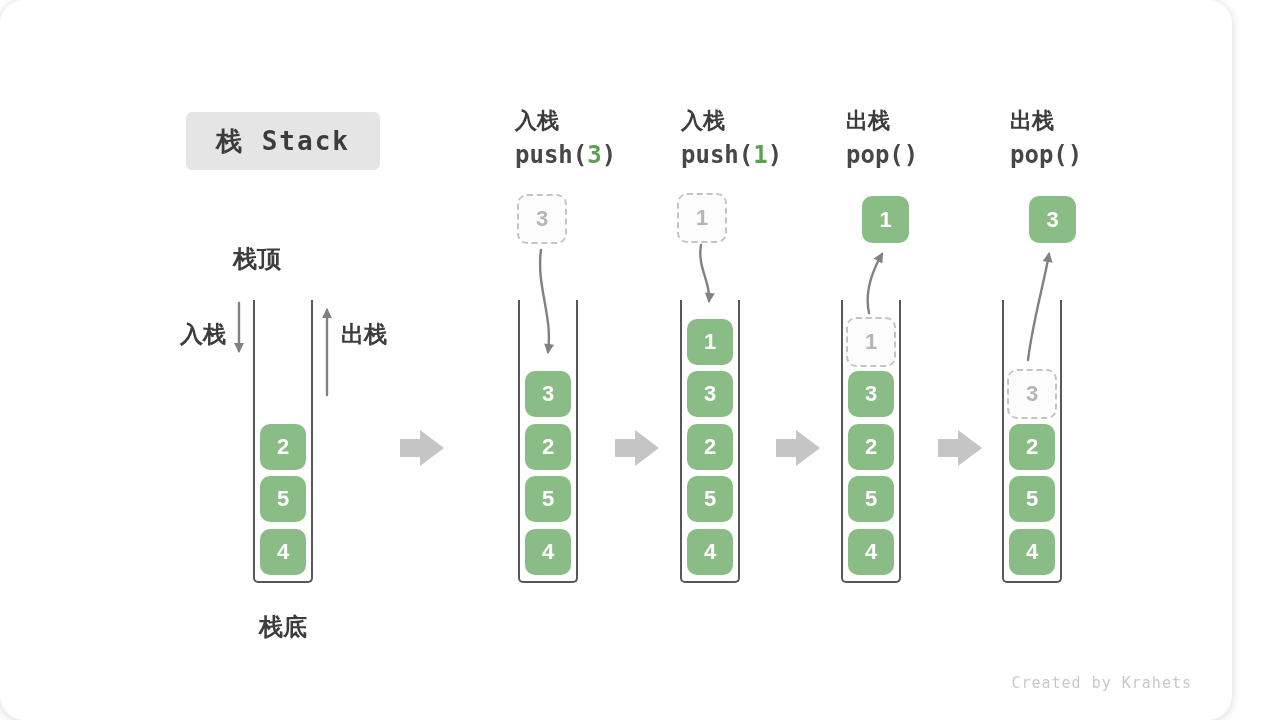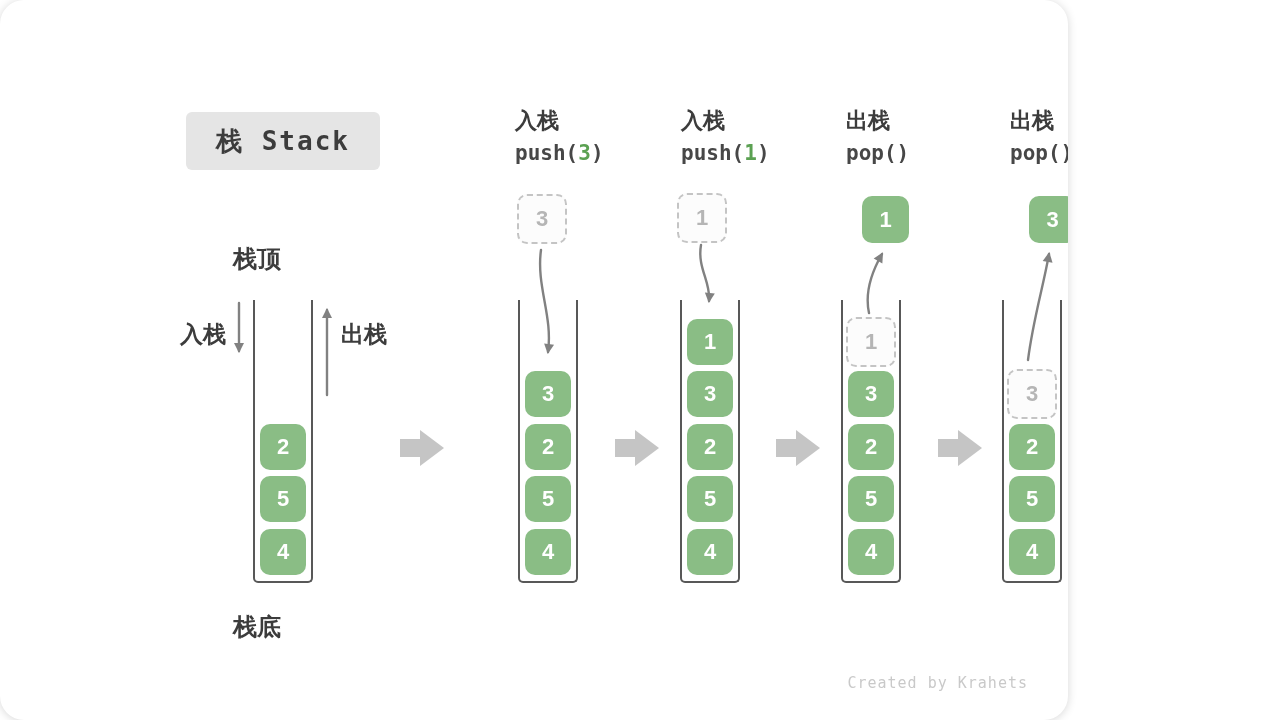--- a/index.html
+++ b/index.html
@@ -1,17 +1,17 @@
 <!DOCTYPE html>
 <html style="--green: #8abd85; --code-green: #5ba152; --label-dark: #3c3c3c; --code-gray: #474747; --wall: #585858; --dashed-border: #c4c4c4; --dashed-text: #b5b5b5; --badge-bg: #e5e5e5;"><head>
 <meta charset="utf-8">
 <style>
   html,body{margin:0;padding:0;background:#ffffff;}
   .canvas{
-    position:relative;width:1068px;height:720px;background:#ffffff;
+    position:relative;width:1232px;height:720px;background:#ffffff;
     border-radius:24px;box-shadow:0 1px 10px rgba(0,0,0,.16);
     overflow:hidden;
     font-family:"Liberation Sans","DejaVu Sans",sans-serif;
   }
   .title-badge{
     position:absolute;left:186px;top:112px;width:194px;height:58px;
     background:var(--badge-bg,#e5e5e5);border-radius:6px;
     color:var(--label-dark,#3c3c3c);font-size:26px;font-weight:bold;
     line-height:58px;text-align:center;letter-spacing:2px;
     font-family:"DejaVu Sans Mono","Liberation Sans",sans-serif;
@@ -45,39 +45,39 @@
   }
   .float-box.solid{background:var(--green,#8abd85);color:#ffffff;width:47px;height:47px;}
   .float-box.dashed{
     background:#fcfcfc;border:2px dashed var(--dashed-border,#c4c4c4);
     color:var(--dashed-text,#b5b5b5);width:50px;height:50px;
   }
   .op{position:absolute;top:106px;white-space:nowrap;}
   .op-cn{font-size:22px;font-weight:bold;color:var(--label-dark,#3c3c3c);height:35px;}
   .op-code{
     font-family:"DejaVu Sans Mono","Liberation Mono",monospace;
-    font-size:21px;color:var(--code-gray,#474747);font-weight:bold;
+    font-size:24px;color:var(--code-gray,#474747);font-weight:bold;
   }
   .op-code .hl{color:var(--code-green,#5ba152);}
   .watermark{
     position:absolute;right:40px;top:674px;
     font-family:"DejaVu Sans Mono","Liberation Mono",monospace;
     font-size:15px;color:#c9c9c9;letter-spacing:1px;
   }
 </style>
 </head>
 <body>
 
 <div class="canvas">
 
   <div class="title-badge">栈 Stack</div>
 
   <div class="side-label" style="left:233px;top:243px;width:100px;text-align:left;">栈顶</div>
 
-  <div class="side-label" style="left:233px;top:611px;width:100px;text-align:left;font-family:Liberation Mono, monospace;">栈底</div>
+  <div class="side-label" style="left:233px;top:611px;width:100px;text-align:center;font-family:Liberation Mono, monospace;">栈底</div>
 
   <div class="side-label" style="left:158px;top:319px;width:68px;text-align:right;font-size:23px;">入栈</div>
 
   <div class="side-label" style="left:341px;top:319px;font-size:23px;">出栈</div>
 
   <svg class="arrows" viewBox="0 0 1280 720" xmlns="http://www.w3.org/2000/svg">
     <defs>
       <marker id="ah" markerWidth="14" markerHeight="14" refX="10" refY="7" orient="auto" markerUnits="userSpaceOnUse">
         <path d="M2,2 L12,7 L2,12 Z" fill="#818181"></path>
       </marker>

